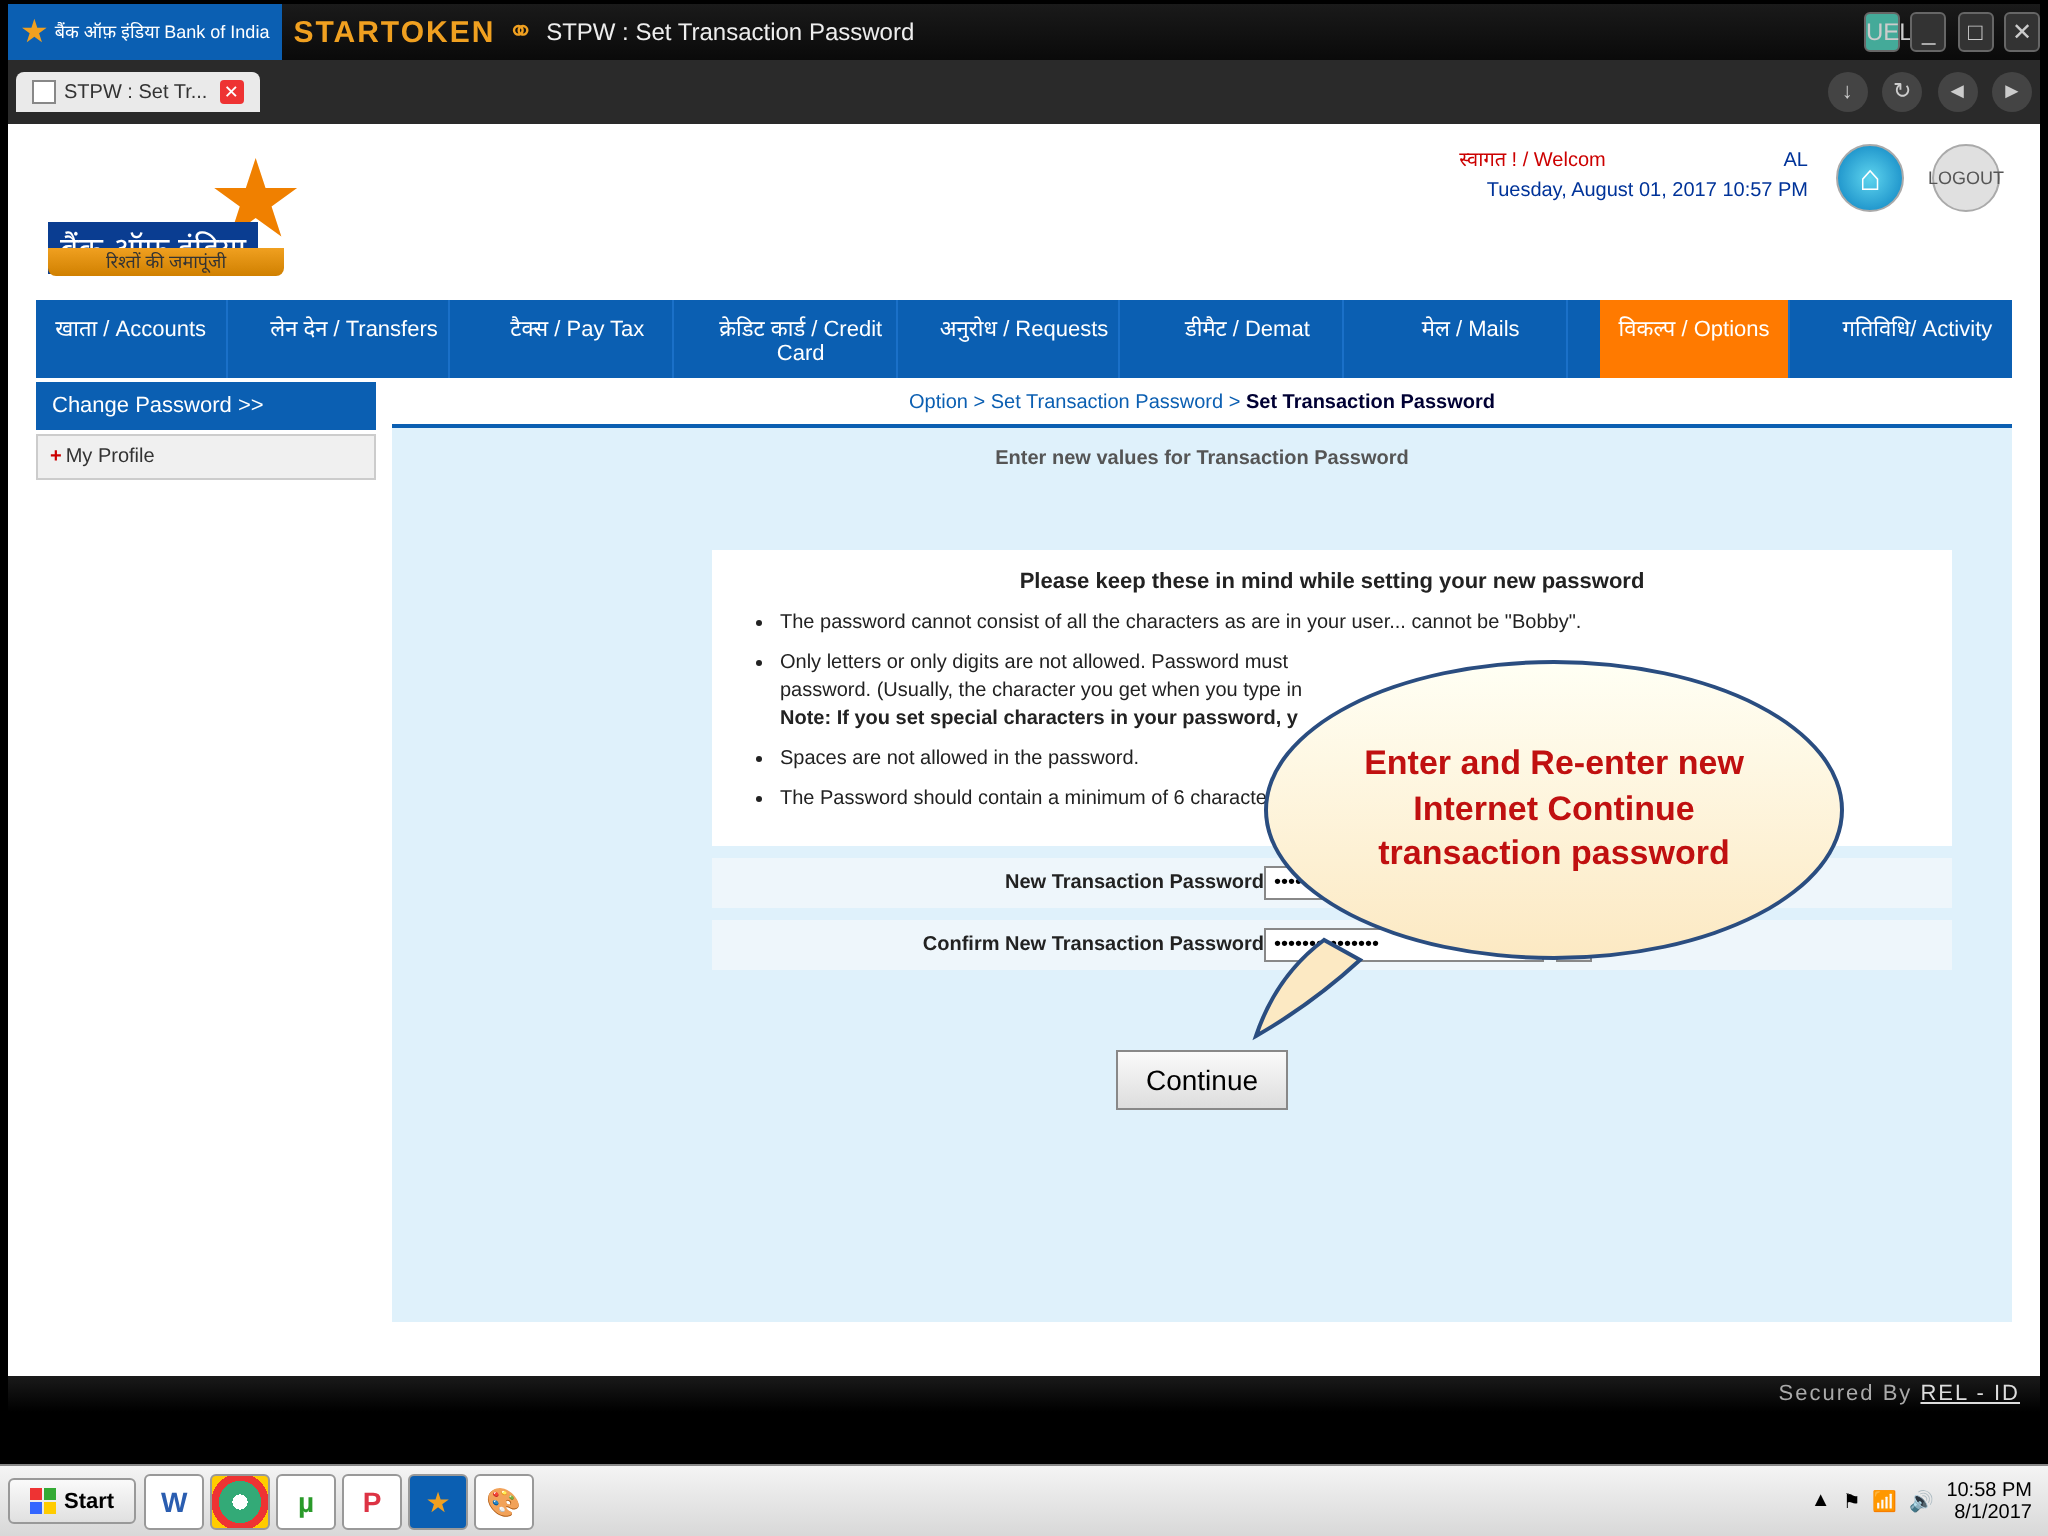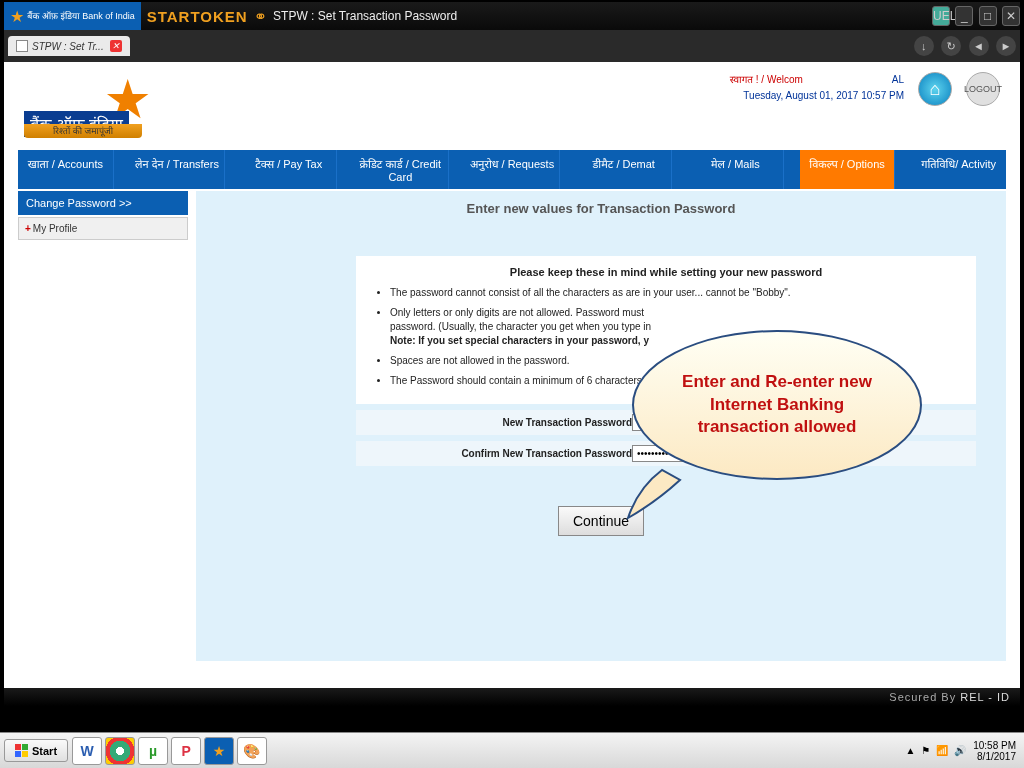--- a/index.html
+++ b/index.html
@@ -7,21 +7,21 @@
   
   .titlebar { background: linear-gradient(#1a1a1a,#0a0a0a); height: 28px; display: flex; align-items: center; color: #ddd; font-size: 12px; }
   .titlebar .boi-logo { background:#0b5fb2; display:flex; align-items:center; height:100%; padding:0 6px; font-size:9px; color:#fff; line-height:9px; }
   .boi-logo .star { color:#f0a020; font-size:16px; margin-right:3px;}
   .titlebar .startoken { color:#f0a020; font-weight:bold; font-size:15px; letter-spacing:1px; margin:0 6px; }
   .titlebar .chain-icon { color:#f0a020; font-size:16px; margin-right:6px; }
   .titlebar .title { flex:1; color:#eee; font-size:12px; }
   .titlebar .win-btns span { display:inline-block; width:18px; height:20px; background:#333; border:1px solid #666; margin-left:2px; text-align:center; line-height:18px; color:#ccc; border-radius:3px;}
   
   .tabbar { background:#2a2a2a; height:32px; display:flex; align-items:center; padding:0 4px; justify-content:space-between; }
-  .tabbar .tab { background:#eaeaea; border-radius:4px 4px 0 0; padding:4px 8px; font-size:10px; color:#333; display:flex; align-items:center;font-style:italic; }
+  .tabbar .tab { background:#eaeaea; border-radius:4px 4px 0 0; padding:4px 8px; font-size:10px; color:#333; display:flex; align-items:center; }
   .tab .page-icon { width:12px; height:12px; background:#fff; border:1px solid #888; margin-right:4px; }
   .tab .close { background:#e33; color:#fff; width:12px; height:12px; font-size:9px; text-align:center; line-height:12px; border-radius:2px; margin-left:6px; }
   .tabbar .navbtns span { display:inline-block; width:20px; height:20px; background:#444; border-radius:10px; color:#ccc; text-align:center; line-height:20px; margin-left:3px; font-size:11px;}
   
   .page { background:#fff; height: 628px; position:relative; overflow:hidden; }
   
   .header { display:flex; justify-content:space-between; padding:10px 20px 8px 20px; align-items:flex-start; }
   .bank-logo { width:130px; height:70px; position:relative; }
   .bank-logo .orange-star { color:#f08000; font-size:54px; position:absolute; right:2px; top:-4px; }
   .bank-logo .bank-name { background:#0a3d91; color:#fff; font-size:16px; padding:2px 6px; white-space:nowrap; position:absolute; top:39px; left:0;}
@@ -42,21 +42,21 @@
   
   .subarea { display:flex; margin:0 14px; }
   .sidebar { width:170px; }
   .sidebar .change-pw { background:#0b5fb2; color:#fff; font-size:11px; padding:6px 8px; margin-top:2px;}
   .sidebar .profile { background:#f0f0f0; color:#333; font-size:10px; padding:5px 6px; border:1px solid #ccc; margin-top:2px;}
   .sidebar .profile .plus { color:#c00; font-weight:bold; margin-right:2px;}
   
   .content { flex:1; background:#dff1fb; margin-left:8px; margin-top:2px; padding-bottom:40px; position:relative; min-height:470px;}
   .breadcrumb { background:#fff; font-size:10px; padding:5px 10px; color:#0b5fb2; text-align:center; border-bottom:2px solid #0b5fb2;}
   .breadcrumb .current { color:#003; font-weight:bold; }
-  .instruction { text-align:center; color:#555; font-size:13px; font-weight:bold; padding:10px 0;}
+  .instruction { text-align:center; color:#555; font-size:10px; font-weight:bold; padding:10px 0;}
   
   .rules-box { background:#fff; margin:30px 30px 0 160px; padding:10px 18px 10px 18px; font-size:10px; color:#222;}
   .rules-box .rules-title { text-align:center; font-weight:bold; font-size:11px; margin-bottom:8px;}
   .rules-box ul { margin-left:16px; }
   .rules-box li { margin-bottom:6px; line-height:1.4;}
   .rules-box .note { font-weight:bold; }
   
   .form-row { display:flex; align-items:center; margin:6px 30px 0 160px; background:#eef6fb; padding:4px 0;}
   .form-row label { flex:1; text-align:right; font-size:10px; font-weight:bold; color:#222;}
   .form-row input { width:140px; font-size:10px; padding:2px 4px; border:1px solid #888; }
@@ -66,21 +66,21 @@
   .continue-row { text-align:center; margin-top:40px; }
   .continue-btn { font-size:14px; padding:6px 14px; background:linear-gradient(#fafafa,#ddd); border:1px solid #888; cursor:pointer;}
   
   
   .callout { position:absolute; left:628px; top:268px; width:290px; height:150px; }
   .callout-body { width:290px; height:150px; border:2px solid #2a4d80; border-radius:50%; background:linear-gradient(#fffff4,#fce9c3); display:flex; align-items:center; justify-content:center; text-align:center; padding:18px 28px; }
   .callout-body span { color:#c01010; font-size:17px; font-weight:bold; line-height:1.35; }
   .callout svg { position:absolute; left:-10px; bottom:-44px; }
   
   .footer-relid { position:absolute; bottom:0; left:0; right:0; background:linear-gradient(#1a1a1a,#000); color:#aaa; font-size:11px; text-align:right; padding:3px 10px; letter-spacing:1px;}
-  .footer-relid .relid { color:#ddd; font-family: 'Arial Narrow', Arial; }
+  .footer-relid .relid { color:#ddd; font-family: 'Arial Narrow', Arial; text-decoration: underline; }
   
   .page-wrap { border:2px solid #000; width:1020px; height:708px; position:relative; background:#000; margin:0 auto; overflow:hidden;}
   
   .taskbar { position:absolute; bottom:0; left:0; right:0; height:36px; background:linear-gradient(#f4f4f4,#d8d8d8); border-top:1px solid #888; display:flex; align-items:center; padding:0 4px; }
   .taskbar .start { background:linear-gradient(#fafafa,#e0e0e0); border:1px solid #999; border-radius:3px; padding:4px 10px; font-size:11px; font-weight:bold; margin-right:4px; display:flex; align-items:center;}
   .taskbar .start .winflag { display:inline-grid; grid-template:repeat(2,6px)/repeat(2,6px); gap:1px; margin-right:4px;}
   .taskbar .start .winflag span:nth-child(1){background:#e33;} .taskbar .start .winflag span:nth-child(2){background:#3a3;} .taskbar .start .winflag span:nth-child(3){background:#36f;} .taskbar .start .winflag span:nth-child(4){background:#fc0;}
   .taskbar .tbicon { width:30px; height:28px; border:1px solid #999; border-radius:3px; margin-right:3px; background:#fff; display:flex; align-items:center; justify-content:center; font-size:14px;}
   .tbicon.word{color:#2a5db0;font-weight:bold;} .tbicon.chrome{background:radial-gradient(circle at 50% 50%, #fff 20%, #3a7 20% 55%, #e33 55% 75%, #fc0 75%);} 
   .tbicon.ut{color:#2a9a2a;font-weight:bold;} .tbicon.ppt{color:#d34;font-weight:bold;} 
@@ -153,20 +153,23 @@
       <div class="active">विकल्प / Options</div>
       <div>गतिविधि/ Activity</div>
     </div>
 
     <div class="subarea">
       <div class="sidebar">
         <div class="change-pw">Change Password &gt;&gt;</div>
         <div class="profile"><span class="plus">+</span><span>My Profile</span></div>
       </div>
       <div class="content">
+        <div class="breadcrumb">
+          <span>Option</span> &gt; <span>Set Transaction Password</span> &gt; <span class="current">Set Transaction Password</span>
+        </div>
         <div class="instruction">Enter new values for Transaction Password</div>
 
         <div class="rules-box">
           <div class="rules-title">Please keep these in mind while setting your new password</div>
           <ul>
             <li>The password cannot consist of all the characters as are in your user... cannot be "Bobby".</li>
             <li><span>Only letters or only digits are not allowed. Password must</span><br><span>password. (Usually, the character you get when you type in</span><br><span class="note">Note: If you set special characters in your password, y</span></li>
             <li>Spaces are not allowed in the password.</li>
             <li>The Password should contain a minimum of 6 characters and a maximum of 28 charac</li>
           </ul>
@@ -186,21 +189,21 @@
         </div>
 
         <div class="continue-row">
           <button class="continue-btn">Continue</button>
         </div>
       </div>
     </div>
 
     <div class="callout">
       <div class="callout-body">
-          <span>Enter and Re-enter new Internet Banking transaction allowed</span>
+          <span>Enter and Re-enter new Internet Continue transaction password</span>
         </div>
       <svg width="70" height="60">
         <path d="M40 6 Q 16 24 6 54 Q 34 38 58 16 Z" fill="#fce9c3" stroke="#2a4d80" stroke-width="2"></path>
       </svg>
     </div>
   </div>
 
   <div class="footer-relid">
     <span>Secured By</span> <span class="relid">REL - ID</span>
   </div>

